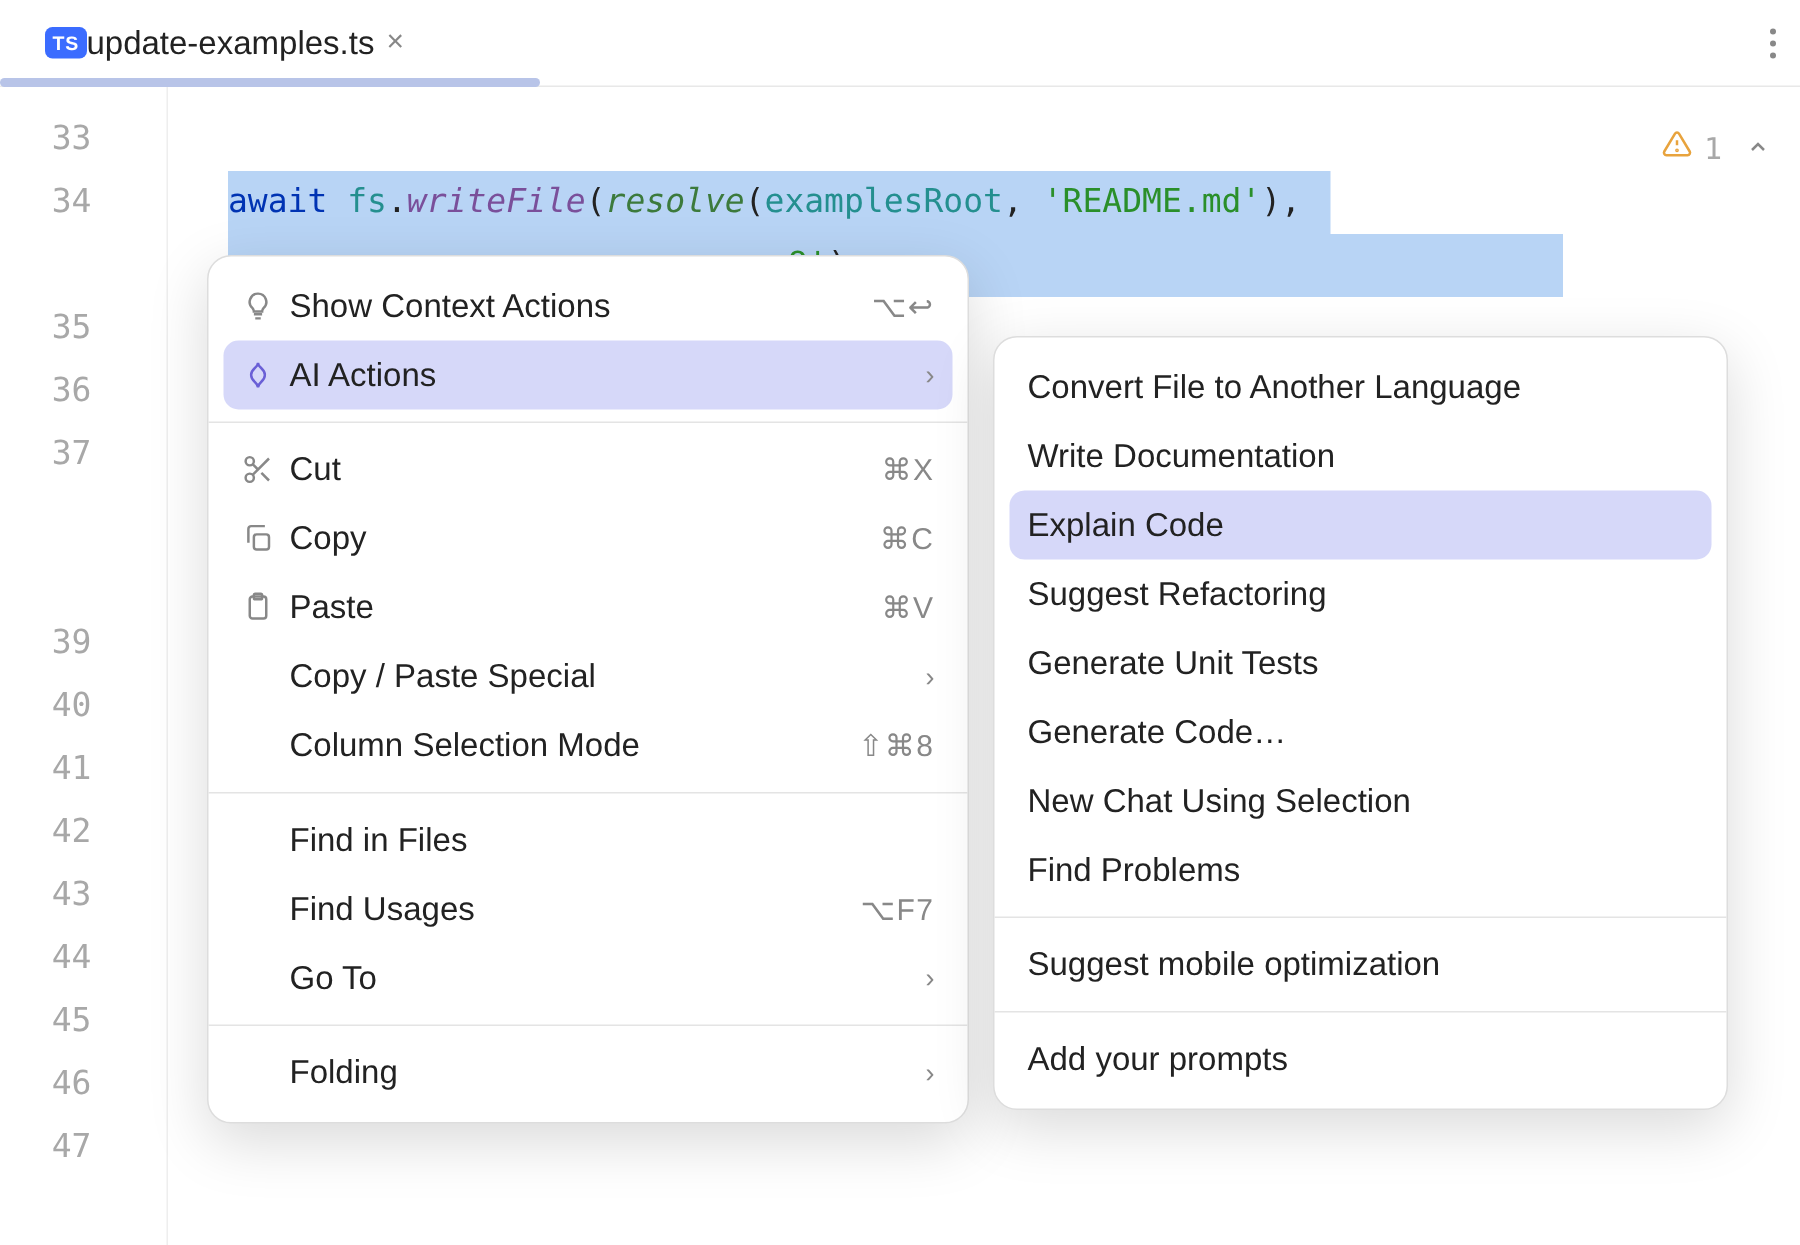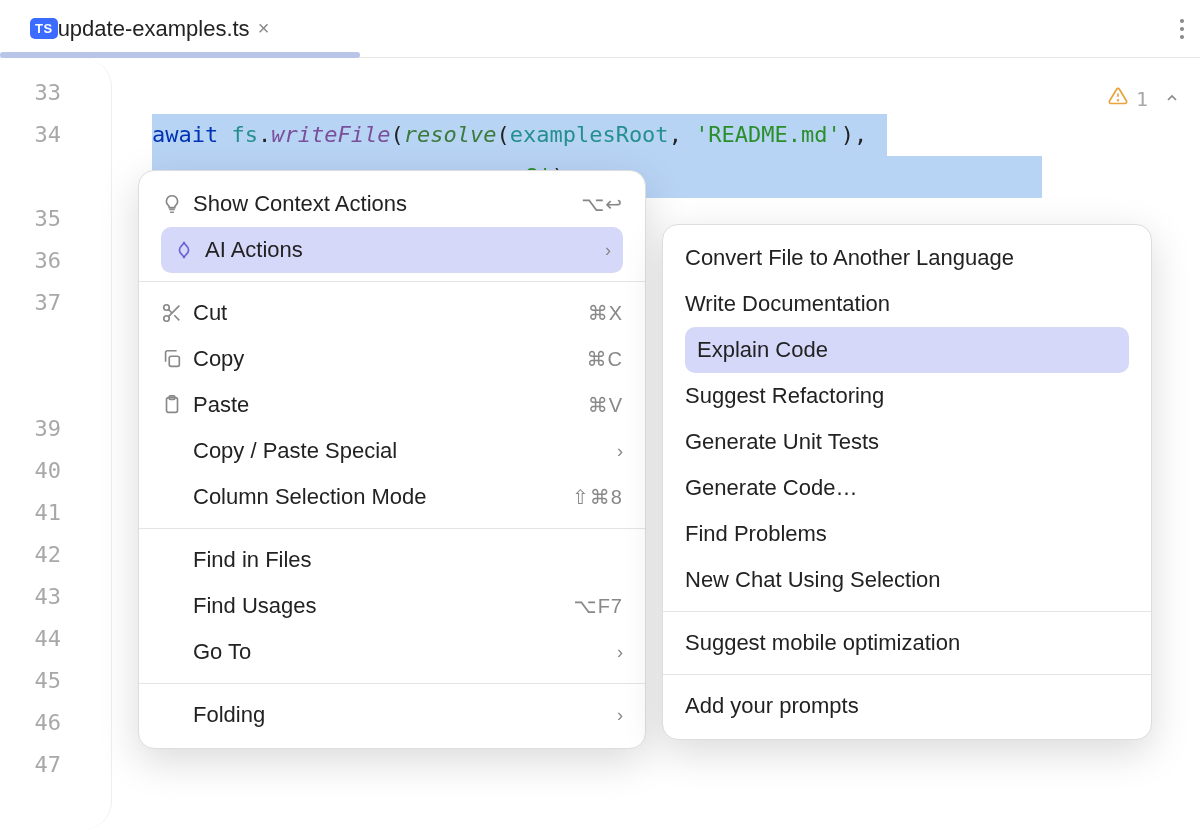--- a/index.html
+++ b/index.html
@@ -82,21 +82,20 @@
     .gutter {
       width: 112px;
       padding: 14px 0;
       text-align: right;
       color: #a8a8a8;
       font-family: "SF Mono", Menlo, Consolas, monospace;
       font-size: 22px;
       line-height: 42px;
       border-right: 1px solid #eee;
       user-select: none;
-      border-radius: 29px;
     }
     .gutter div { padding-right: 50px; white-space: pre; }
     .gutter .blank { height: 42px; }
     .gutter .tall { height: 126px; margin-left: 32px; }
     
     .code-area {
       flex: 1;
       padding: 14px 0 0 40px;
       font-family: "SF Mono", Menlo, Consolas, monospace;
       font-size: 22px;
@@ -167,21 +166,21 @@
     .menu-item {
       display: flex;
       align-items: center;
       padding: 10px 22px;
       cursor: pointer;
       white-space: nowrap;
     }
     .menu-item.highlighted {
       background: #d6d8f9;
       border-radius: 10px;
-      margin: 0 22px;
+      margin: 0 10px;
       padding: 10px 12px;
     }
     .menu-item .icon-slot {
       width: 32px;
       display: flex;
       align-items: center;
       justify-content: flex-start;
       flex-shrink: 0;
     }
     .menu-item .label {
@@ -369,25 +368,25 @@
   <div class="menu-item">
     <span class="label">Suggest Refactoring</span>
   </div>
   <div class="menu-item">
     <span class="label">Generate Unit Tests</span>
   </div>
   <div class="menu-item">
     <span class="label">Generate Code…</span>
   </div>
   <div class="menu-item">
+    <span class="label">New Chat Using Selection</span>
+  </div>
+  <div class="menu-item">
     <span class="label">Find Problems</span>
   </div>
-  <div class="menu-item">
-    <span class="label">New Chat Using Selection</span>
-  </div>
   <div class="menu-sep"></div>
   <div class="menu-item">
     <span class="label">Suggest mobile optimization</span>
   </div>
   <div class="menu-sep"></div>
   <div class="menu-item">
     <span class="label">Add your prompts</span>
   </div>
 </div>
 

